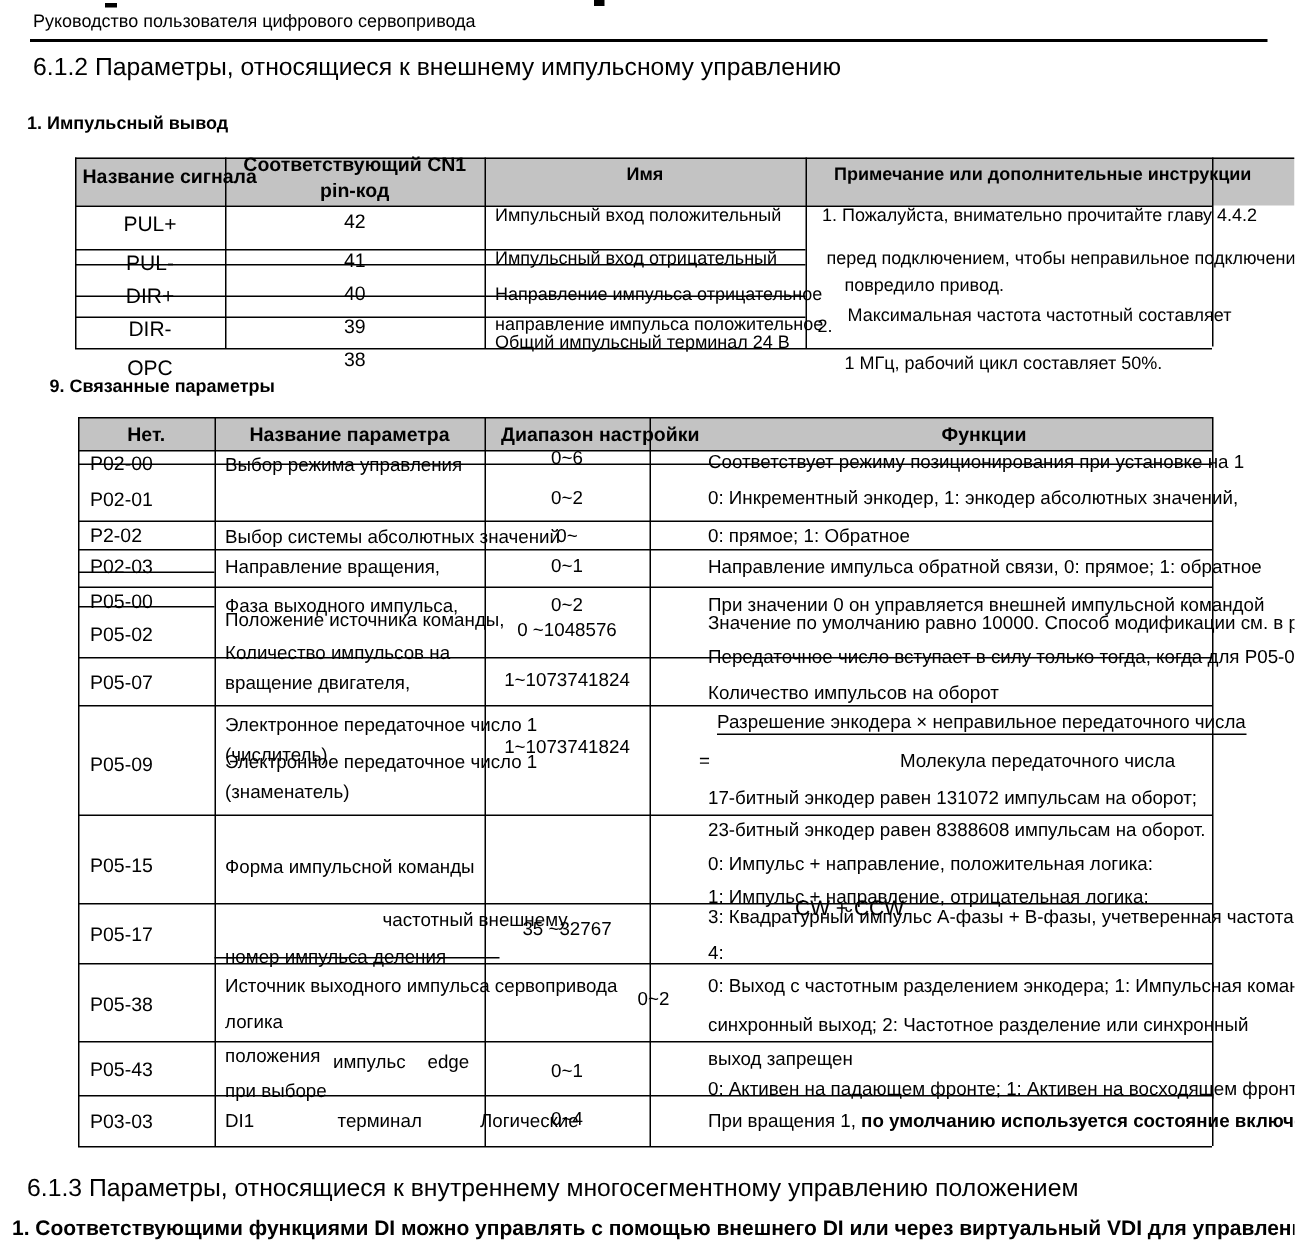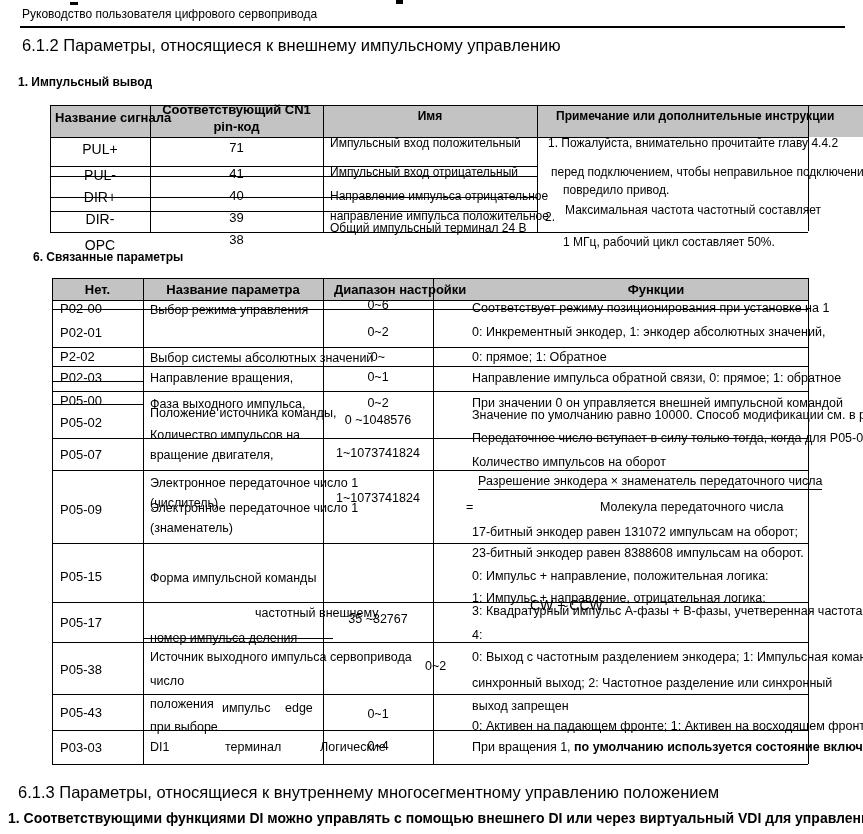--- a/index.html
+++ b/index.html
@@ -46,40 +46,40 @@
 <div class="tx f13 b c" style="left:150px;top:120px;width:173px">pin-код</div>
 <div class="tx f135 b c" style="left:323px;top:110px;width:214px">Имя</div>
 <div class="tx f135 b" style="left:556px;top:110px">Примечание или дополнительные инструкции</div>
 
 <div class="tx f14 c" style="left:50px;top:141px;width:100px">PUL+</div>
 <div class="tx f14 c" style="left:50px;top:167px;width:100px">PUL-</div>
 <div class="tx f14 c" style="left:50px;top:189px;width:100px">DIR+</div>
 <div class="tx f14 c" style="left:50px;top:211px;width:100px">DIR-</div>
 <div class="tx f14 c" style="left:50px;top:237px;width:100px">OPC</div>
 
-<div class="tx f13 c" style="left:150px;top:141px;width:173px">71</div>
+<div class="tx f13 c" style="left:150px;top:141px;width:173px">42</div>
 <div class="tx f13 c" style="left:150px;top:167px;width:173px">41</div>
 <div class="tx f13 c" style="left:150px;top:189px;width:173px">40</div>
 <div class="tx f13 c" style="left:150px;top:211px;width:173px">39</div>
 <div class="tx f13 c" style="left:150px;top:233px;width:173px">38</div>
 
 <div class="tx f135" style="left:330px;top:137px">Импульсный вход положительный</div>
 <div class="tx f135" style="left:330px;top:166px">Импульсный вход отрицательный</div>
 <div class="tx f135" style="left:330px;top:190px">Направление импульса отрицательное</div>
 <div class="tx f135" style="left:330px;top:210px">направление импульса положительное</div>
 <div class="tx f135" style="left:330px;top:222px">Общий импульсный терминал 24 В</div>
 
 <div class="tx f135" style="left:548px;top:137px">1. Пожалуйста, внимательно прочитайте главу 4.4.2</div>
 <div class="tx f135" style="left:551px;top:166px">перед подключением, чтобы неправильное подключение</div>
 <div class="tx f135" style="left:563px;top:184px">повредило привод.</div>
 <div class="tx f135" style="left:545px;top:211px">2.</div>
 <div class="tx f135" style="left:565px;top:204px">Максимальная частота частотный составляет</div>
 <div class="tx f135" style="left:563px;top:236px">1 МГц, рабочий цикл составляет 50%.</div>
 
-<div class="tx f135 b" style="left:33px;top:251px">6. Связанные параметры</div>
+<div class="tx f135 b" style="left:33px;top:251px">9. Связанные параметры</div>
 
 <div class="gray" style="left:52px;top:278px;width:756px;height:22px"></div>
 
 <div class="hl" style="left:52px;top:278px;width:756px"></div>
 <div class="hl" style="left:52px;top:300px;width:756px"></div>
 <div class="hl" style="left:52px;top:309px;width:756px"></div>
 <div class="hl" style="left:52px;top:347px;width:756px"></div>
 <div class="hl" style="left:52px;top:366px;width:756px"></div>
 <div class="hl" style="left:52px;top:381px;width:91px"></div>
 <div class="hl" style="left:52px;top:391px;width:756px"></div>
@@ -126,21 +126,21 @@
 <div class="tx f125" style="left:150px;top:428px">Количество импульсов на</div>
 <div class="tx f125" style="left:150px;top:448px">вращение двигателя,</div>
 <div class="tx f125" style="left:150px;top:476px">Электронное передаточное число 1</div>
 <div class="tx f125" style="left:150px;top:496px">(числитель)</div>
 <div class="tx f125" style="left:150px;top:501px">Электронное передаточное число 1</div>
 <div class="tx f125" style="left:150px;top:521px">(знаменатель)</div>
 <div class="tx f125" style="left:150px;top:571px">Форма импульсной команды</div>
 <div class="tx f125" style="left:255px;top:606px">частотный внешнему</div>
 <div class="tx f125" style="left:150px;top:631px">номер импульса деления</div>
 <div class="tx f125" style="left:150px;top:650px">Источник выходного импульса сервопривода</div>
-<div class="tx f125" style="left:150px;top:674px">число</div>
+<div class="tx f125" style="left:150px;top:674px">логика</div>
 <div class="tx f125" style="left:150px;top:697px">положения</div>
 <div class="tx f125" style="left:222px;top:701px">импульс</div>
 <div class="tx f125" style="left:285px;top:701px">edge</div>
 <div class="tx f125" style="left:150px;top:720px">при выборе</div>
 <div class="tx f125" style="left:150px;top:740px">DI1</div>
 <div class="tx f125" style="left:225px;top:740px">терминал</div>
 <div class="tx f125" style="left:320px;top:740px">Логические</div>
 
 <div class="tx f125 c" style="left:323px;top:298px;width:110px">0~6</div>
 <div class="tx f125 c" style="left:323px;top:325px;width:110px">0~2</div>
@@ -156,21 +156,21 @@
 <div class="tx f125 c" style="left:323px;top:739px;width:110px">0~4</div>
 
 <div class="tx f125" style="left:472px;top:301px">Соответствует режиму позиционирования при установке на 1</div>
 <div class="tx f125" style="left:472px;top:325px">0: Инкрементный энкодер, 1: энкодер абсолютных значений,</div>
 <div class="tx f125" style="left:472px;top:350px">0: прямое; 1: Обратное</div>
 <div class="tx f125" style="left:472px;top:371px">Направление импульса обратной связи, 0: прямое; 1: обратное</div>
 <div class="tx f125" style="left:472px;top:396px">При значении 0 он управляется внешней импульсной командой</div>
 <div class="tx f125" style="left:472px;top:408px">Значение по умолчанию равно 10000. Способ модификации см. в разделе</div>
 <div class="tx f125" style="left:472px;top:431px">Передаточное число вступает в силу только тогда, когда для P05-02 установлено</div>
 <div class="tx f125" style="left:472px;top:455px">Количество импульсов на оборот</div>
-<div class="tx f125 und" style="left:478px;top:474px">Разрешение энкодера × знаменатель передаточного числа</div>
+<div class="tx f125 und" style="left:478px;top:474px">Разрешение энкодера × неправильное передаточного числа</div>
 <div class="tx f125" style="left:466px;top:500px">=</div>
 <div class="tx f125" style="left:600px;top:500px">Молекула передаточного числа</div>
 <div class="tx f125" style="left:472px;top:525px">17-битный энкодер равен 131072 импульсам на оборот;</div>
 <div class="tx f125" style="left:472px;top:546px">23-битный энкодер равен 8388608 импульсам на оборот.</div>
 <div class="tx f125" style="left:472px;top:569px">0: Импульс + направление, положительная логика:</div>
 <div class="tx f125" style="left:472px;top:591px">1: Импульс + направление, отрицательная логика:</div>
 <div class="tx f14" style="left:530px;top:597px">CW + CCW</div>
 <div class="tx f125" style="left:472px;top:604px">3: Квадратурный импульс A-фазы + B-фазы, учетверенная частота</div>
 <div class="tx f125" style="left:472px;top:628px">4:</div>
 <div class="tx f125" style="left:472px;top:650px">0: Выход с частотным разделением энкодера; 1: Импульсная команда</div>

